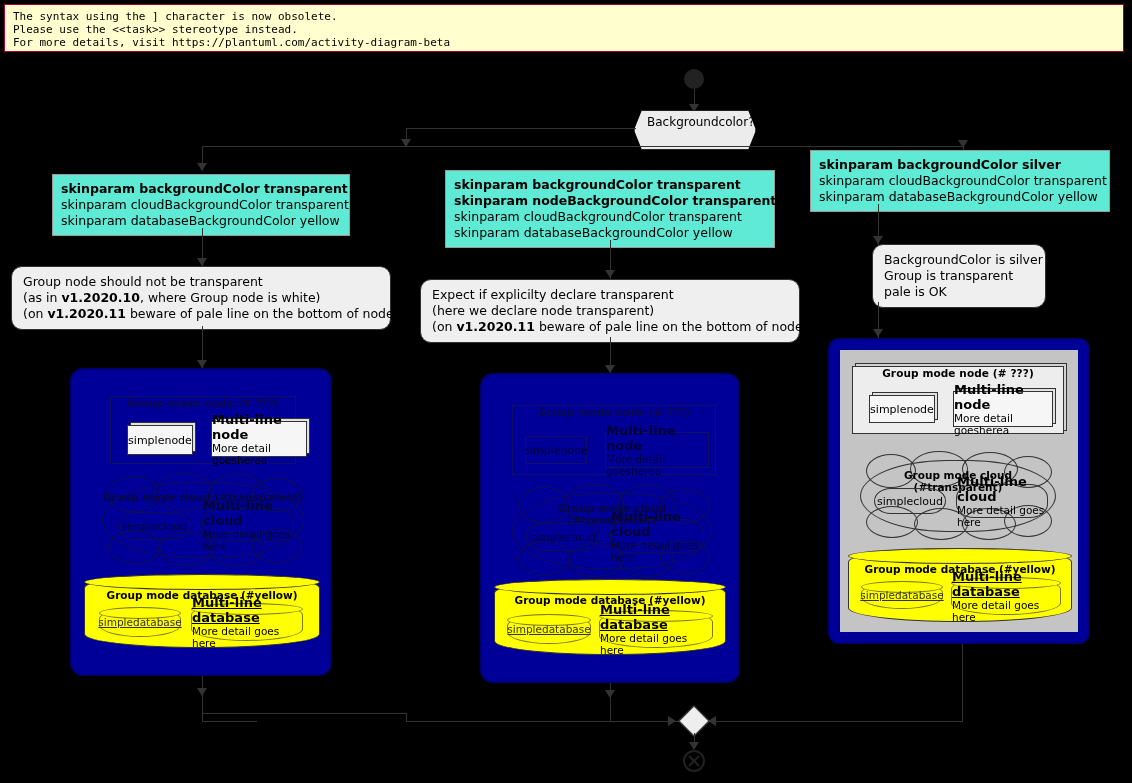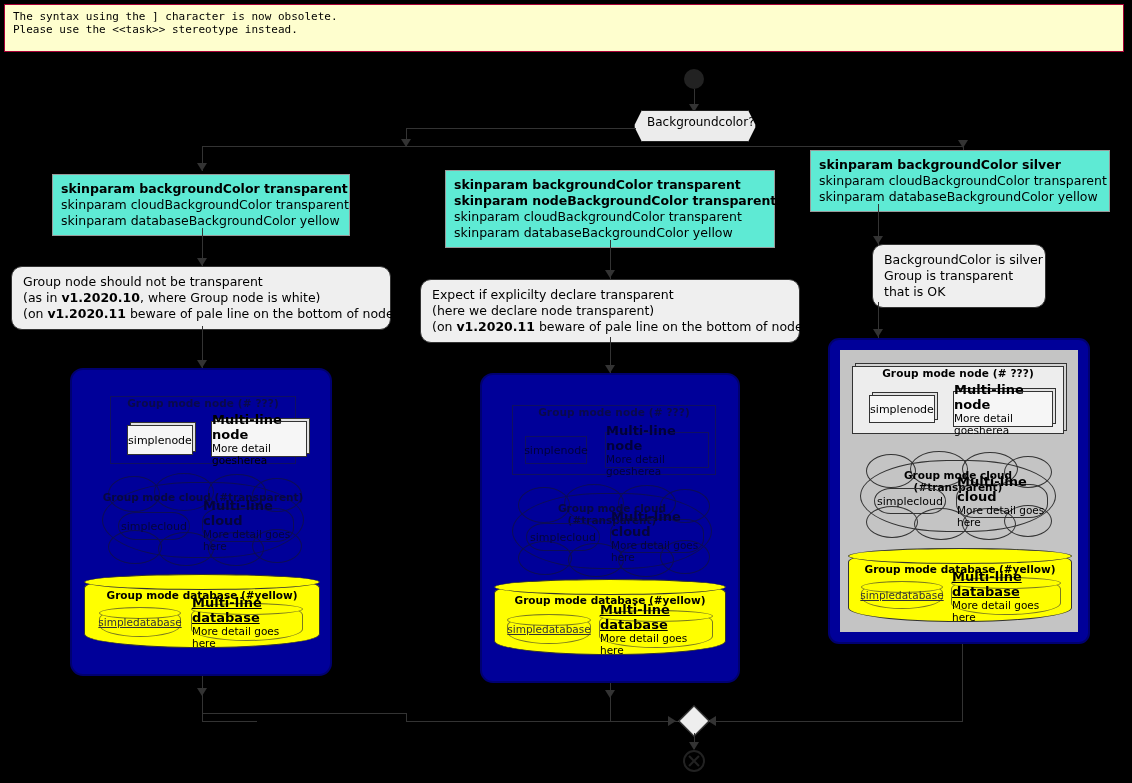--- a/index.html
+++ b/index.html
@@ -16,21 +16,21 @@
   
   .startnode{width:20px;height:20px;border-radius:50%;background:#222;}
   .endnode{width:22px;height:22px;border-radius:50%;border:2px solid #222;
            box-sizing:border-box;}
   .endnode:before,.endnode:after{content:"";position:absolute;left:2px;top:8px;
            width:14px;height:2px;background:#222;}
   .endnode:before{transform:rotate(45deg);}
   .endnode:after{transform:rotate(-45deg);}
   .diamond{width:22px;height:22px;background:#EEE;border:1px solid #222;
            transform:rotate(45deg);box-sizing:border-box;}
-  .hexa{background:#ECECEC;border:1px solid #222;height:32px;line-height:22px;
+  .hexa{background:#ECECEC;border:1px solid #222;height:40px;line-height:22px;
         font-size:12px;color:#000;padding:0 12px;box-sizing:border-box;
         clip-path:polygon(8px 0,calc(100% - 8px) 0,100% 50%,calc(100% - 8px) 100%,8px 100%,0 50%);}
 
   .ln{background:#333;}
   .hl{height:1px;}
   .vl{width:1px;}
   .arrowdown{width:0;height:0;border-left:5px solid transparent;
              border-right:5px solid transparent;border-top:8px solid #333;}
   .arrowleft{width:0;height:0;border-top:5px solid transparent;
              border-bottom:5px solid transparent;border-right:8px solid #333;}
@@ -113,20 +113,21 @@
   .minicyl .t1{font-size:10.5px;color:#333;z-index:2;text-decoration:underline;}
   .minicyl .t1.big{font-size:13px;font-weight:bold;color:#000;}
   .minicyl .t2{font-size:10.5px;color:#000;z-index:2;}
 </style>
 </head>
 <body>
 
 <div class="abs" id="warning">
   <div>The syntax using the ] character is now obsolete.</div>
   <div>Please use the &lt;&lt;task&gt;&gt; stereotype instead.</div>
+  <div>For more details, visit https://plantuml.com/activity-diagram-beta</div>
 </div>
 
 <div class="abs startnode" style="left:684px;top:69px;"></div>
 <div class="abs ln vl" style="left:694px;top:89px;height:21px;"></div>
 <div class="abs arrowdown" style="left:689px;top:104px;"></div>
 
 <div class="abs hexa" style="left:634px;top:110px;width:122px;">Backgroundcolor?</div>
 
 <div class="abs ln hl" style="left:406px;top:128px;width:230px;"></div>
 <div class="abs ln vl" style="left:406px;top:128px;height:18px;"></div>
@@ -271,21 +272,21 @@
   <div class="l b">skinparam backgroundColor silver</div>
   <div class="l">skinparam cloudBackgroundColor transparent</div>
   <div class="l">skinparam databaseBackgroundColor yellow</div>
 </div>
 <div class="abs ln vl" style="left:878px;top:204px;height:42px;"></div>
 <div class="abs arrowdown" style="left:873px;top:236px;"></div>
 
 <div class="abs note" style="left:872px;top:244px;width:174px;">
   <div class="l">BackgroundColor is silver</div>
   <div class="l">Group is transparent</div>
-  <div class="l">that is OK</div>
+  <div class="l">pale is OK</div>
 </div>
 <div class="abs ln vl" style="left:878px;top:302px;height:36px;"></div>
 <div class="abs arrowdown" style="left:873px;top:329px;"></div>
 
 <div class="abs panel silverouter" style="left:828px;top:338px;width:262px;height:306px;">
   <div class="panel silverinner" style="position:relative;">
     <div class="grp grp-node opaque" style="left:12px;top:16px;width:212px;height:68px;">
       <div class="grp-title">Group mode node (# ???)</div>
       <div class="box3d opaque" style="left:16px;top:28px;width:66px;height:28px;">
         <div class="t1">simplenode</div>

